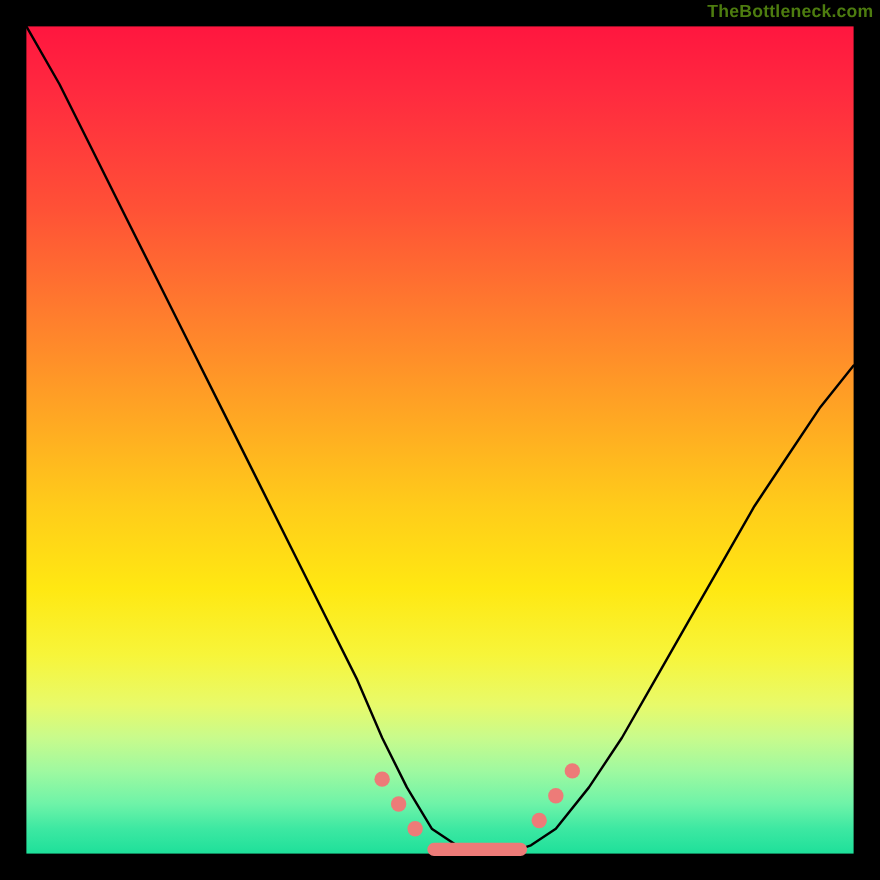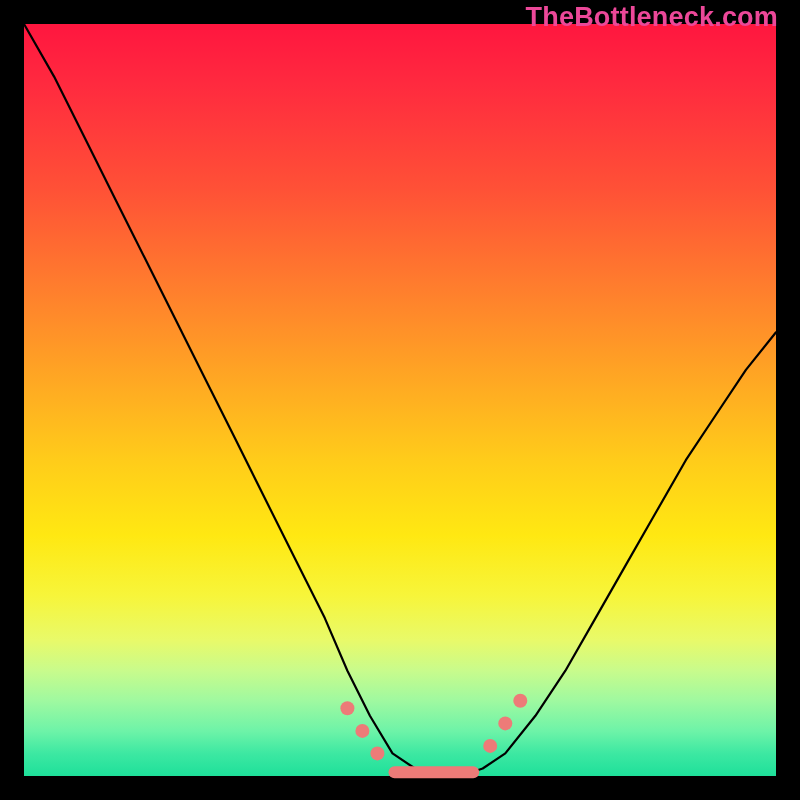--- a/index.html
+++ b/index.html
@@ -39,25 +39,25 @@
       #c8fb8c 86%,
       #9ff9a0 90%,
       #6ef3a8 94%,
       #3de8a2 97%,
       #1ee09a 100%
     );
   }
   .watermark {
     position: absolute;
     top: 2px;
-    right: 22px;
+    right: 6px;
     font-family: Arial, Helvetica, sans-serif;
-    font-size: 27px;
+    font-size: 16px;
     font-weight: 600;
-    color: #ec4899;
+    color: #4d7c0f;
     letter-spacing: 0.2px;
     user-select: none;
   }
   svg.curve {
     position: absolute;
     left: 0;
     top: 0;
     width: 752px;
     height: 752px;
     overflow: visible;

